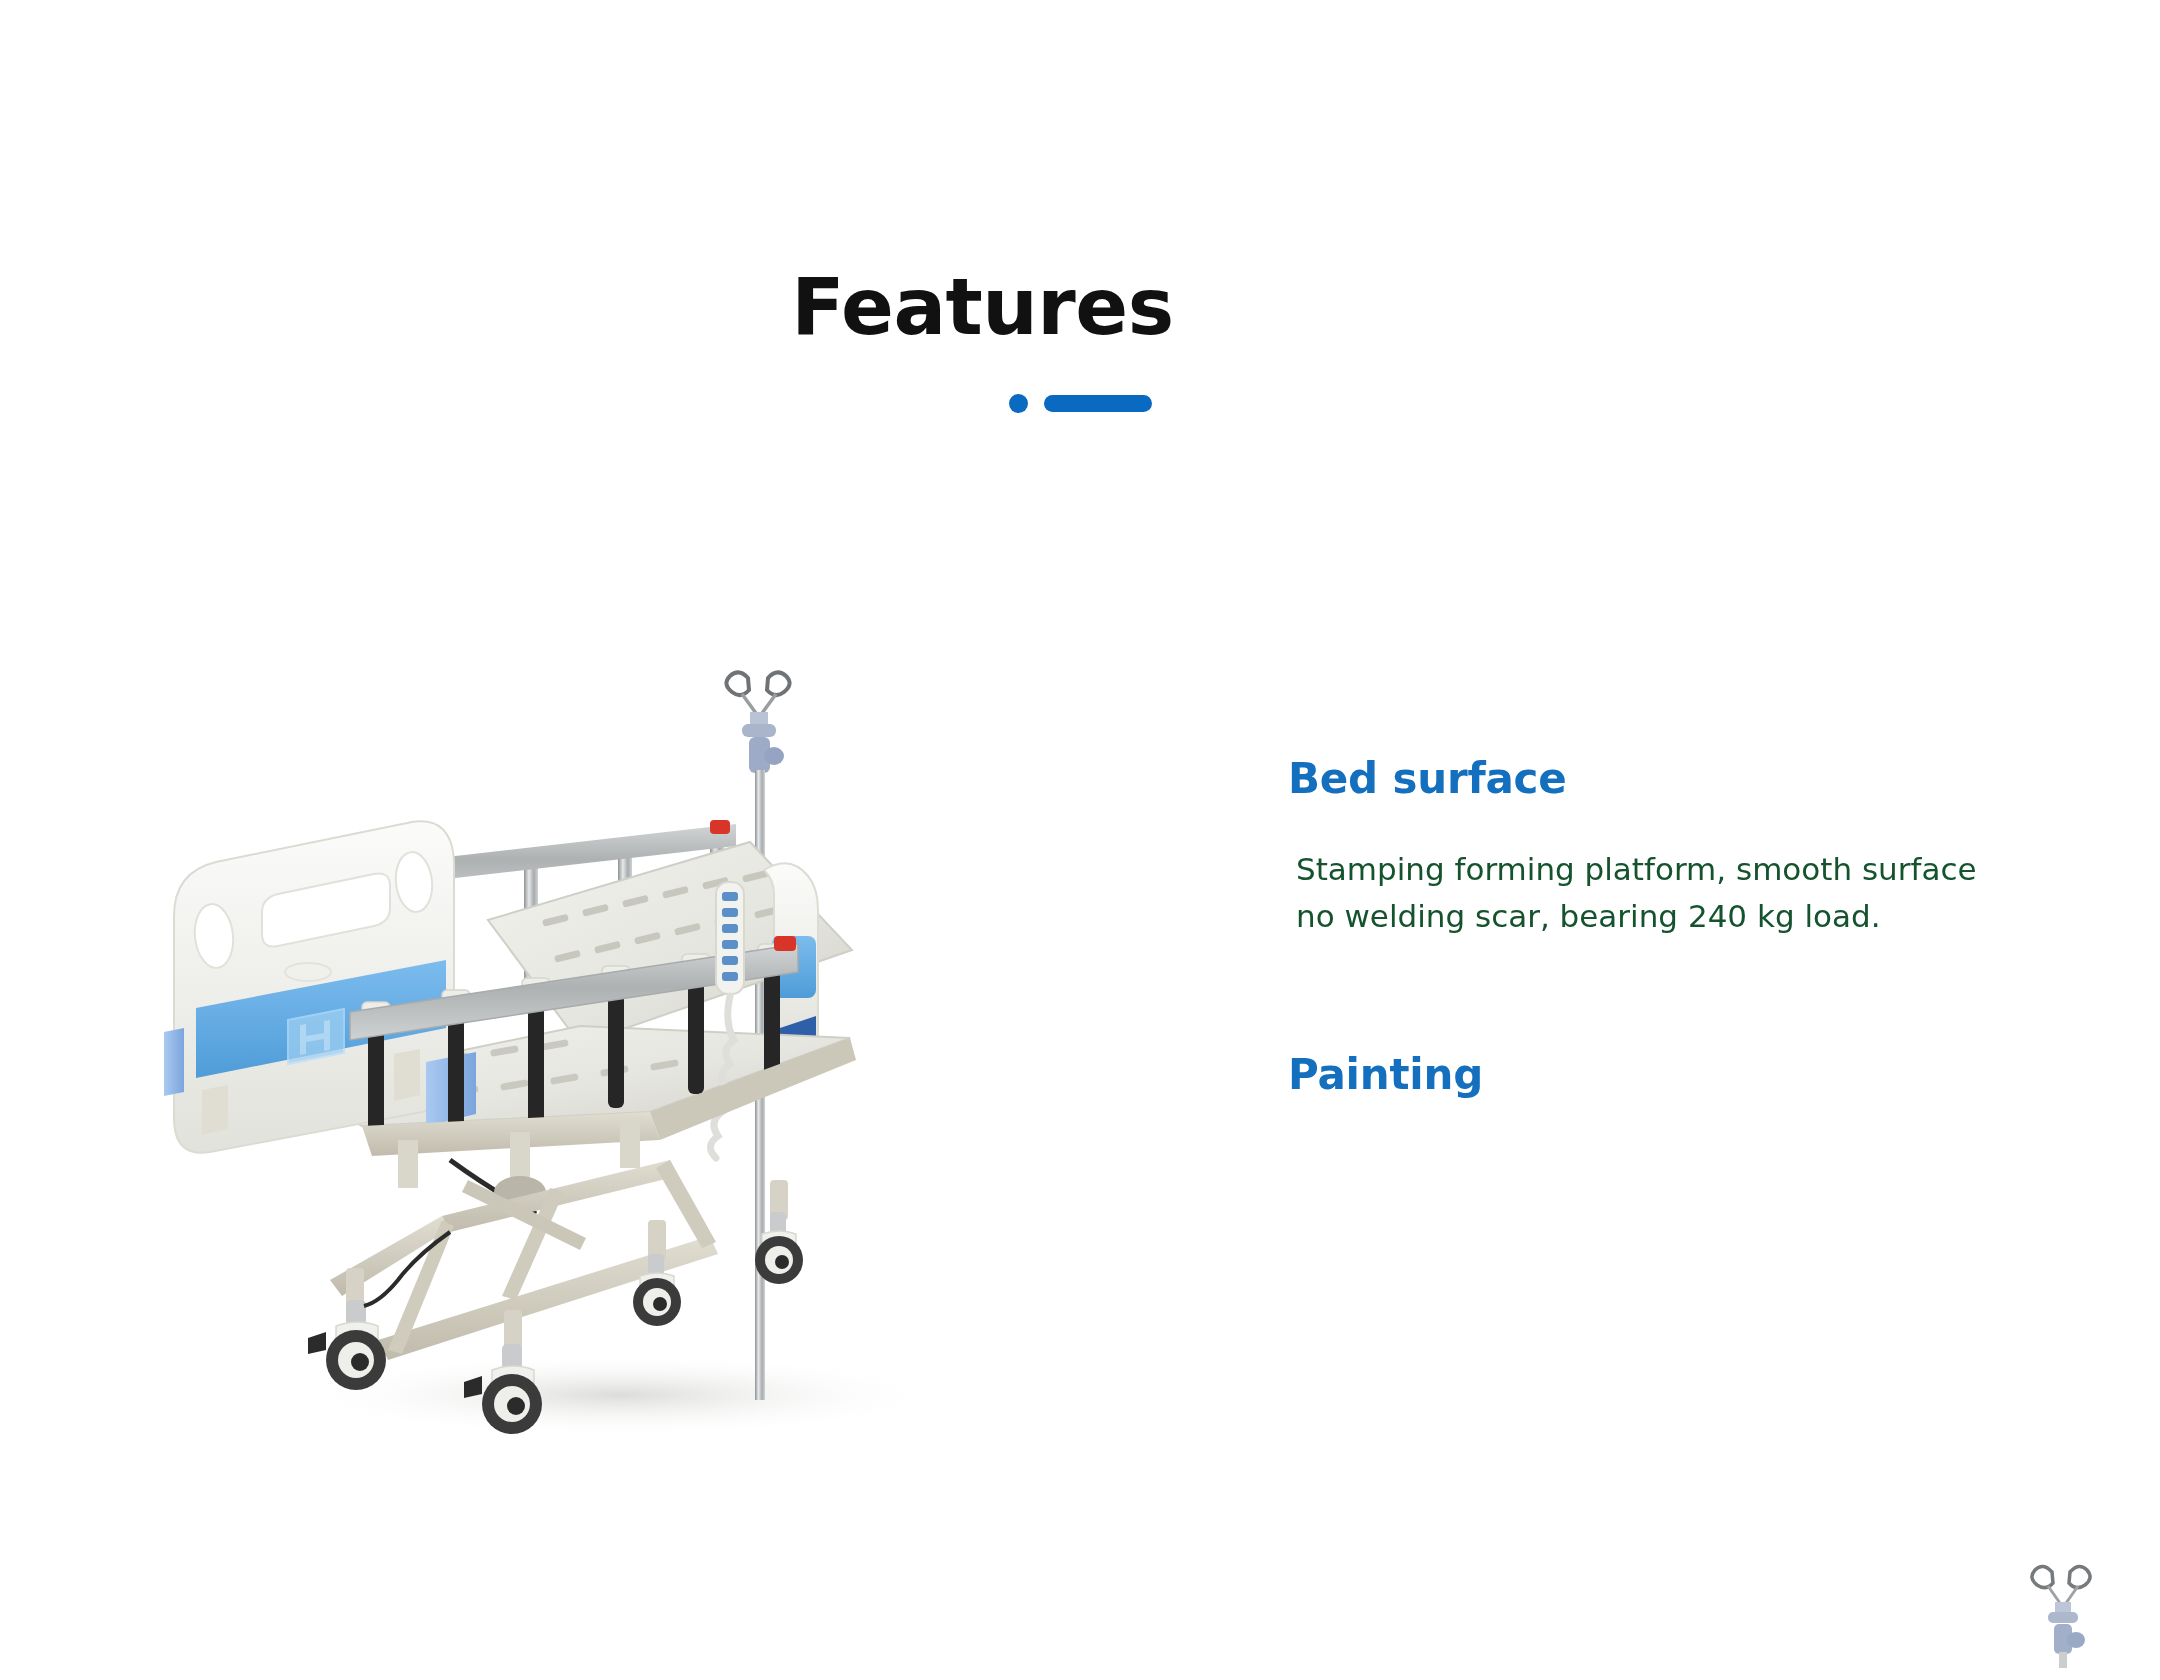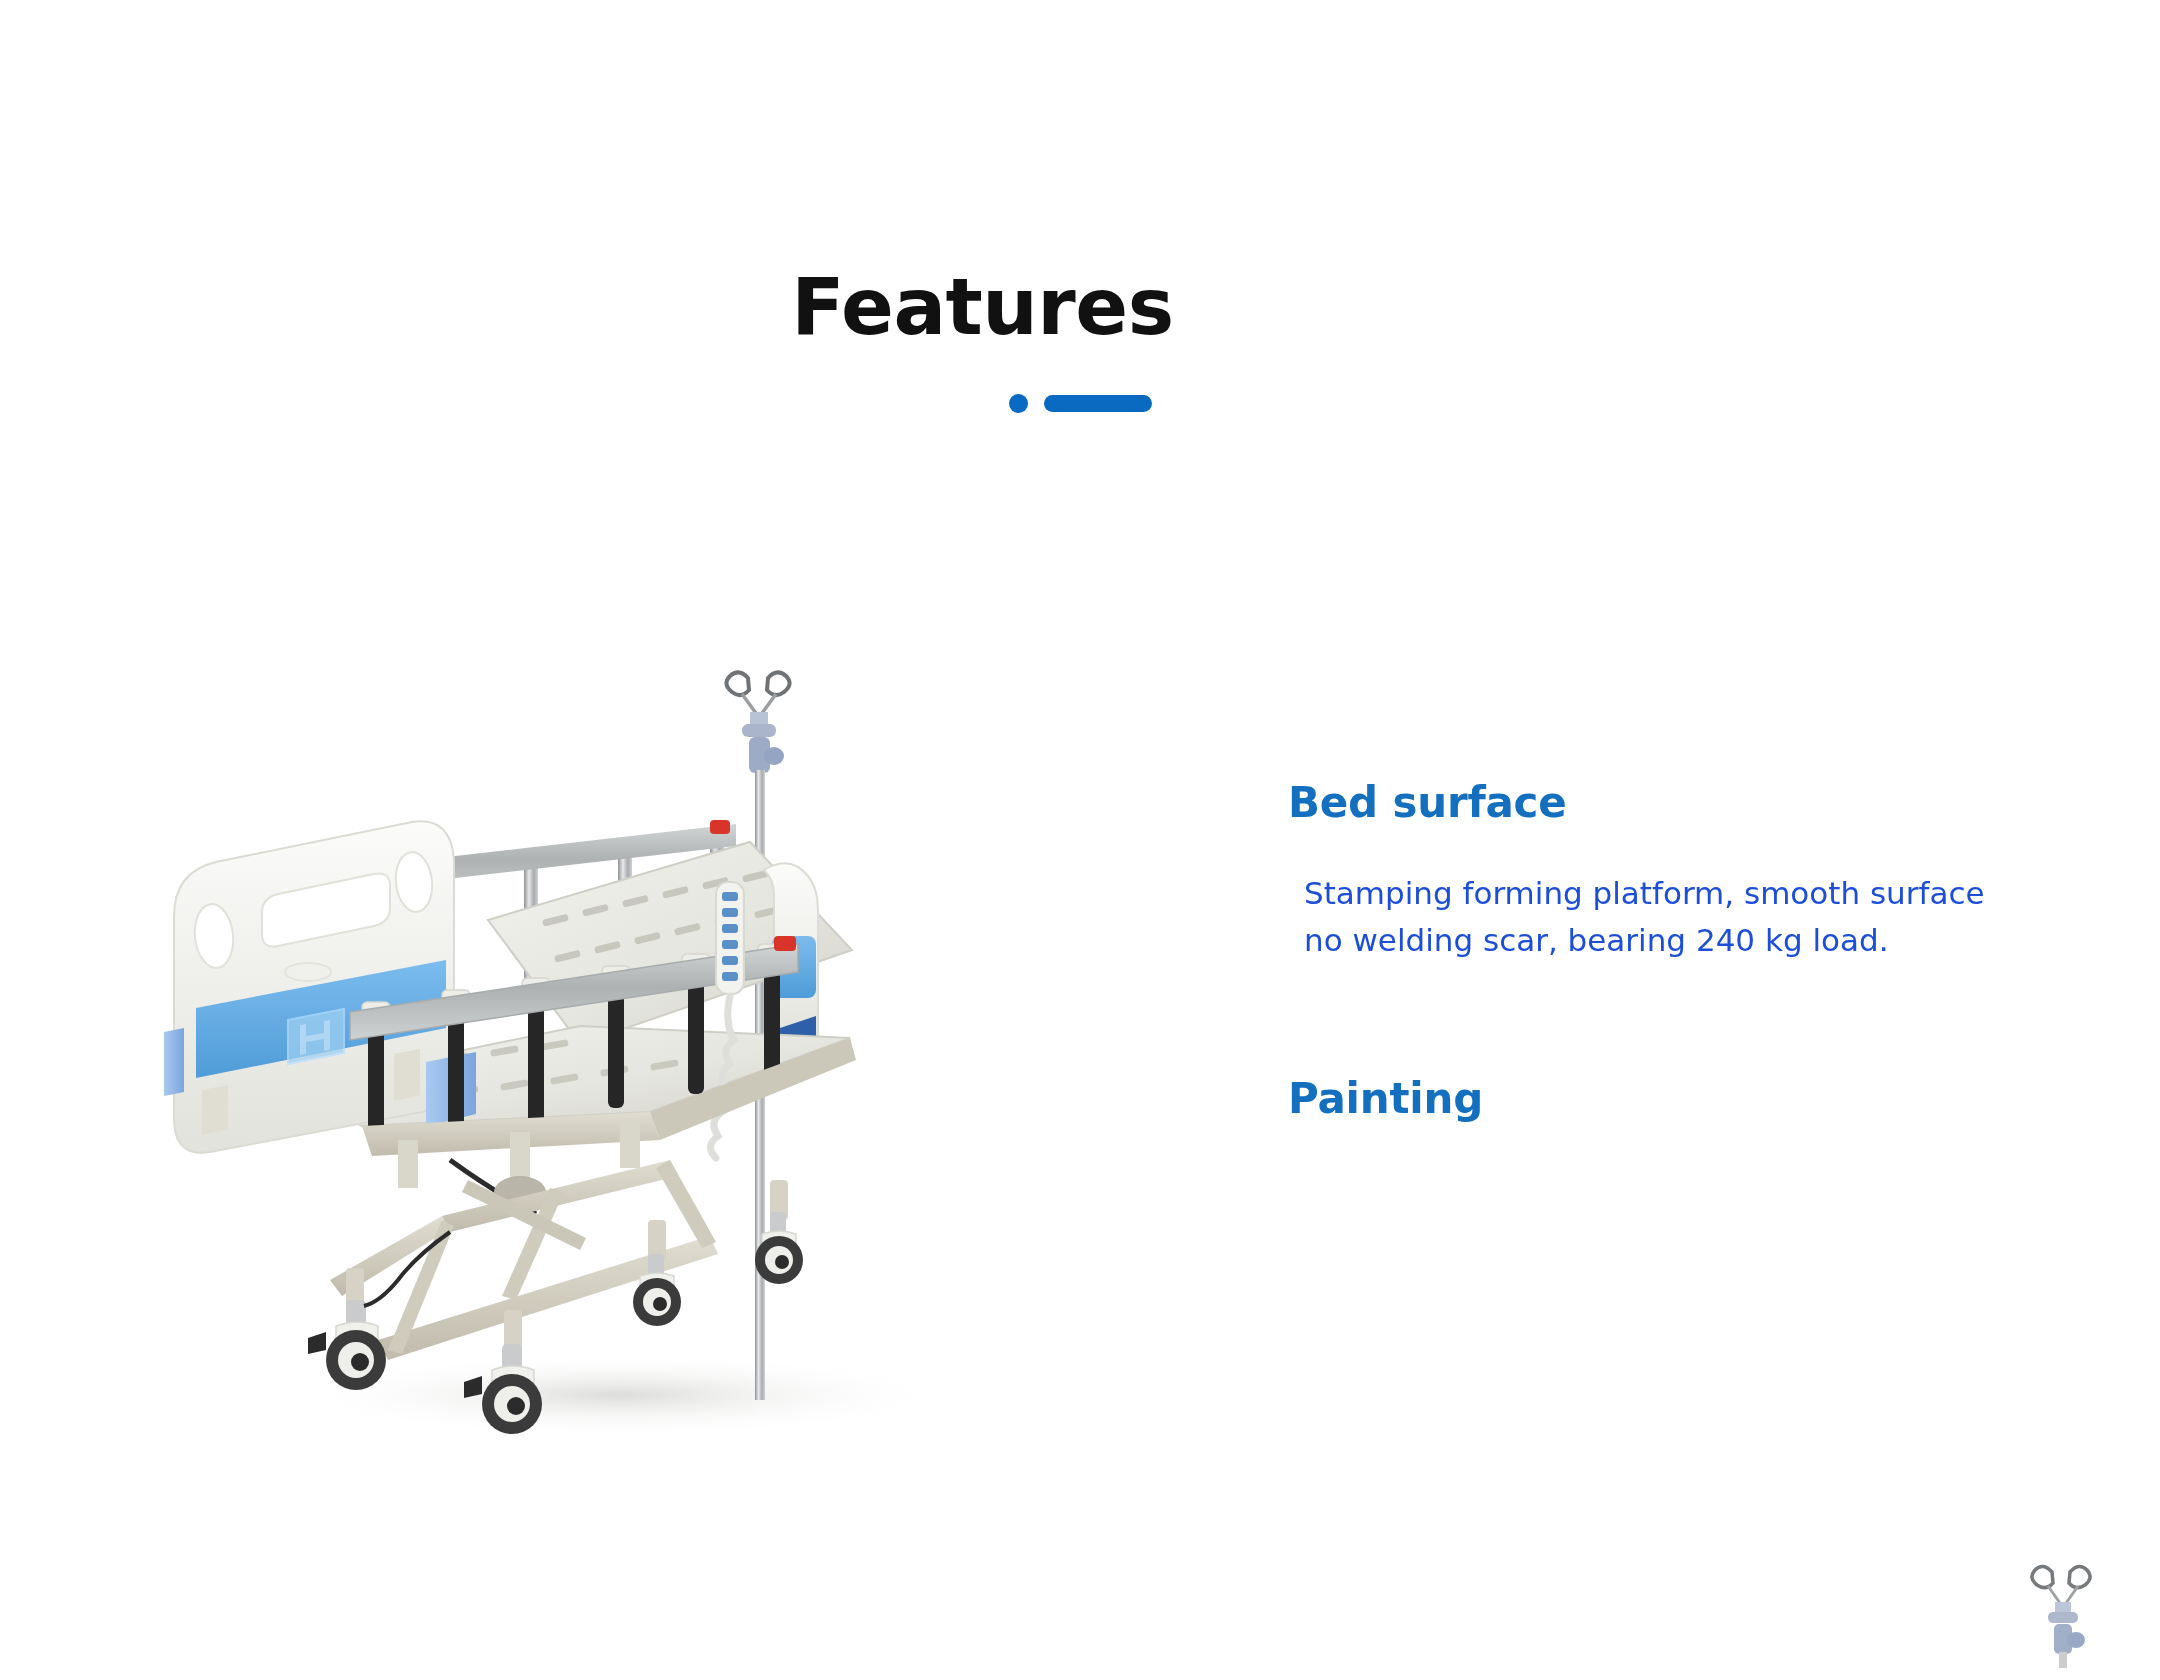--- a/index.html
+++ b/index.html
@@ -51,41 +51,41 @@
     width: 108px;
     height: 17px;
     border-radius: 9px;
     background: #0A69C0;
   }
 
   
   .feature-col {
     position: absolute;
     left: 1288px;
-    top: 780px;
+    top: 756px;
     width: 720px;
   }
   .feature-block { margin-bottom: 112px; }
   .feature-block:last-child { margin-bottom: 0; }
   .feature-heading {
     font-family: "DejaVu Sans", sans-serif;
     font-size: 42px;
     font-weight: 700;
     color: #1470BE;
     line-height: 1.1;
     margin: 0 0 44px 0;
     letter-spacing: -0.2px;
   }
   .feature-body {
     font-family: "DejaVu Sans", sans-serif;
     font-size: 31px;
     font-weight: 400;
-    color: #1d4ed8;
+    color: #14532d;
     line-height: 1.52;
-    margin: 16px;
+    margin: 8px;
     max-width: 700px;
   }
 
   
   .bed-figure {
     position: absolute;
     left: 150px;
     top: 620px;
     width: 1010px;
     height: 850px;

